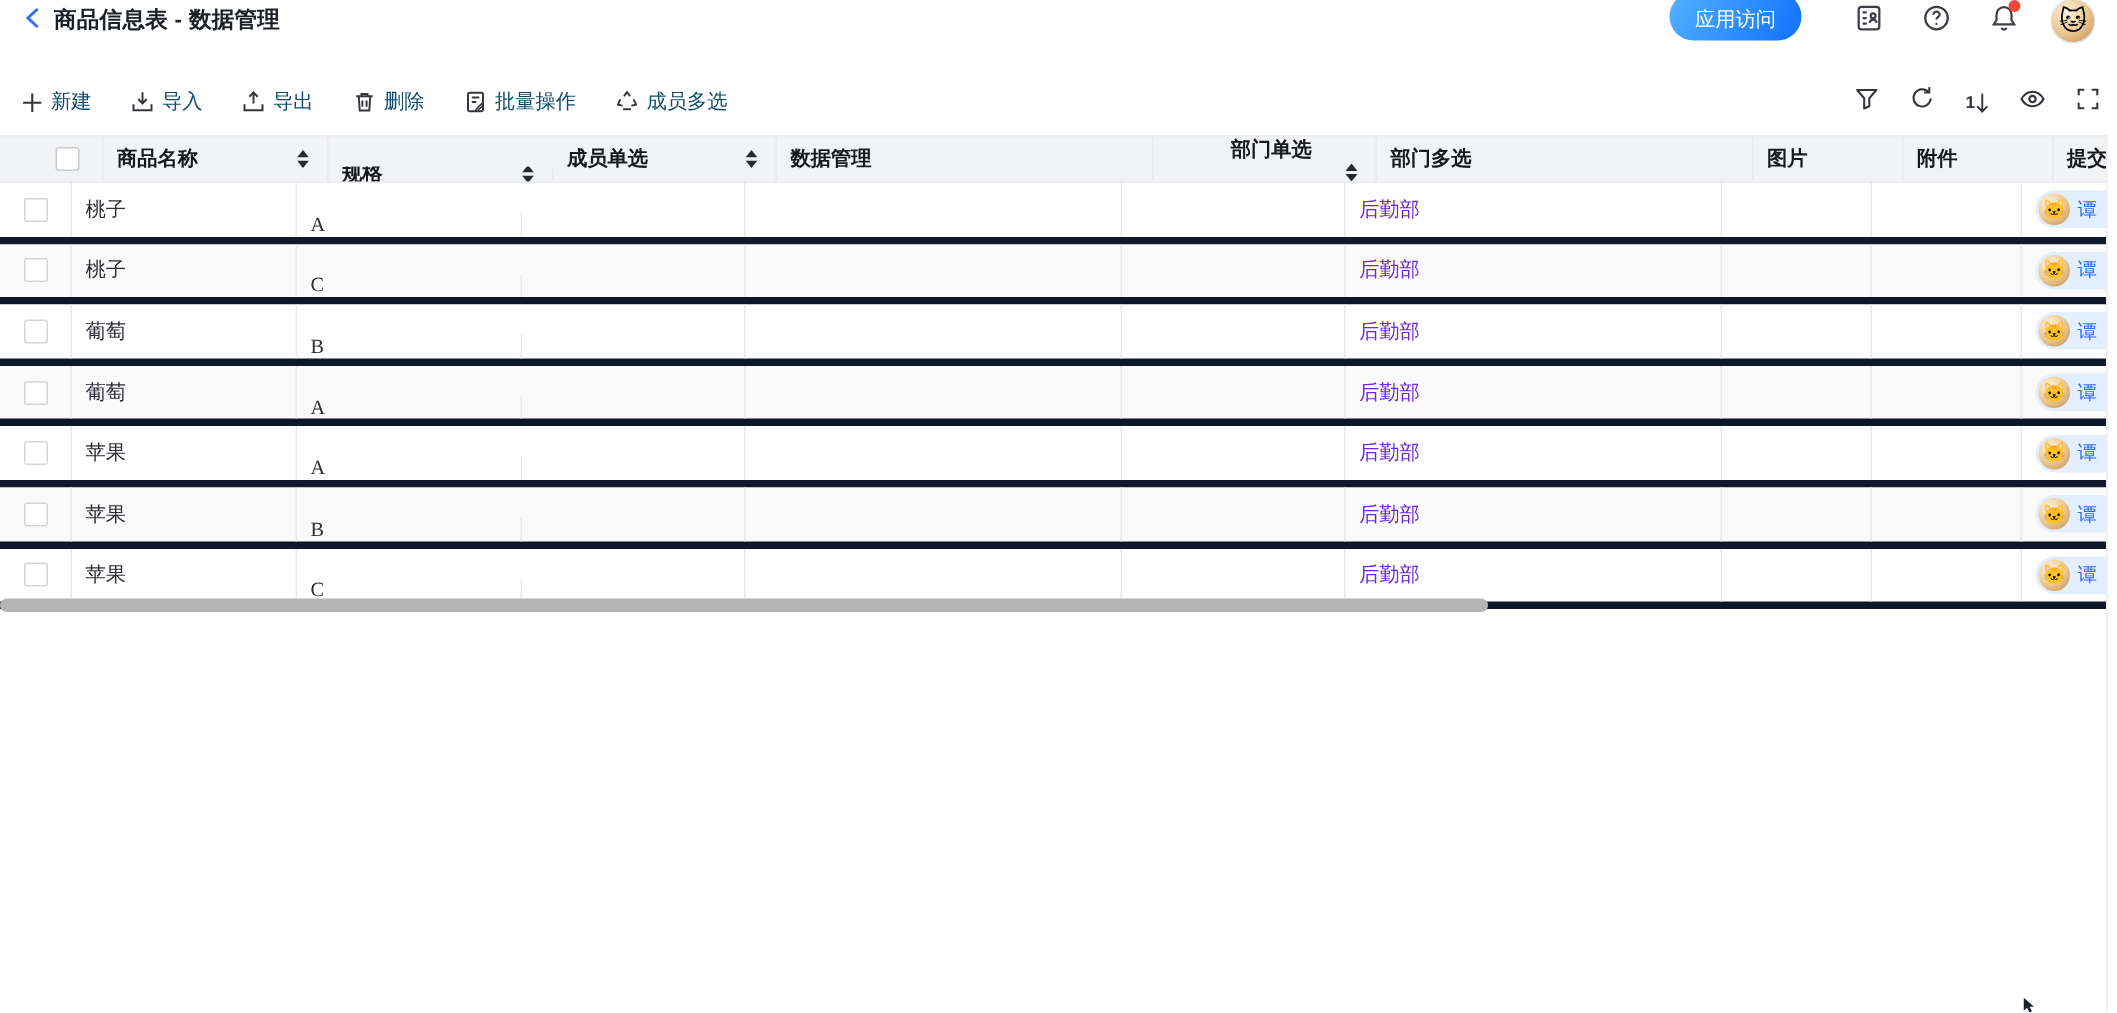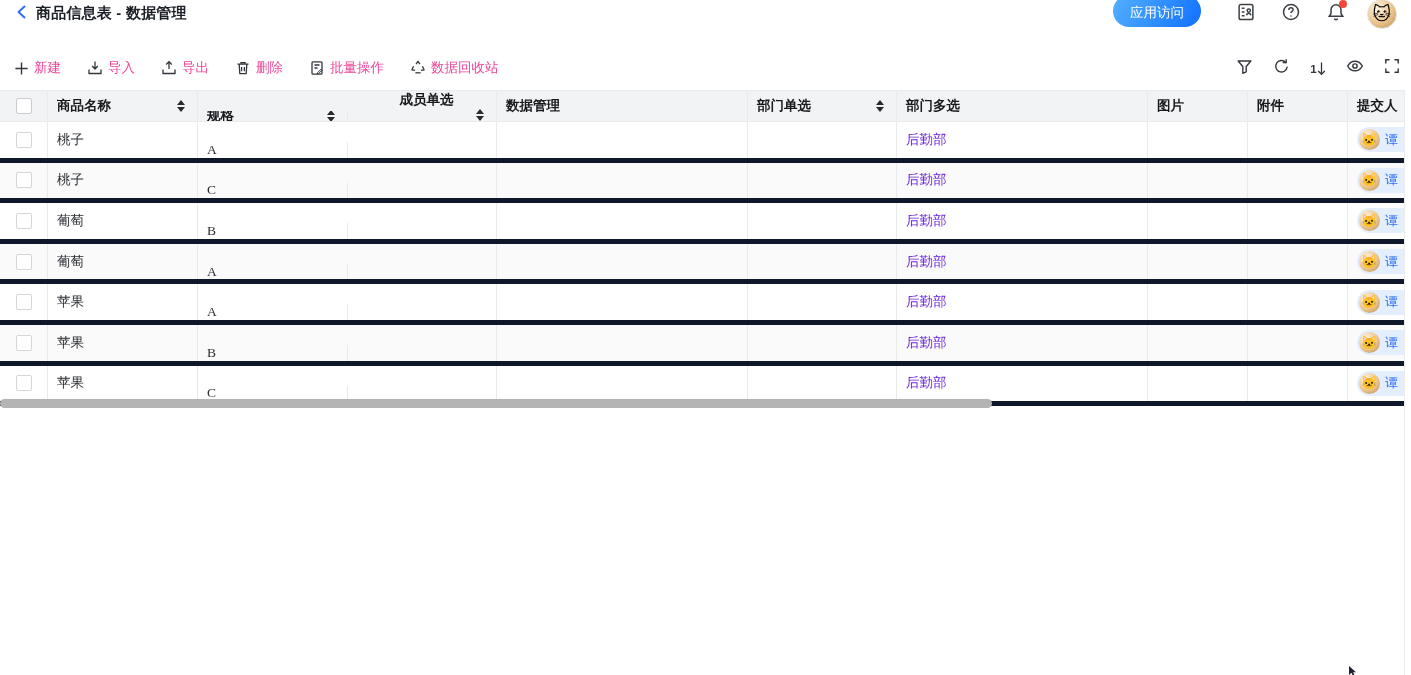--- a/index.html
+++ b/index.html
@@ -18,35 +18,35 @@
     color:#fff;font-size:13.5px;display:flex;align-items:center;justify-content:center;padding-top:4px;box-sizing:border-box;cursor:pointer;}
   .top-icon{position:absolute;top:2px;width:24px;height:24px;display:flex;align-items:center;justify-content:center;cursor:pointer;}
   .bell-wrap{position:relative;}
   .bell-dot{position:absolute;right:1px;top:-2px;width:8px;height:8px;border-radius:50%;background:#f5483b;}
   .avatar-top{position:absolute;left:1367px;top:-1px;width:30px;height:30px;border-radius:50%;
     background:radial-gradient(circle at 35% 30%,#fff3dd 0%,#eac48b 55%,#b98a55 100%);
     display:flex;align-items:center;justify-content:center;font-size:18px;overflow:hidden;cursor:pointer;border:1px solid #e3e3e3;box-sizing:border-box;}
   
   .toolbar{position:absolute;left:0;top:55px;width:1411px;height:26px;display:flex;align-items:center;}
   .tb-left{display:flex;align-items:center;padding-left:14px;gap:26px;}
-  .tb-item{display:flex;align-items:center;gap:5px;color:#ec4899;font-size:13.5px;cursor:pointer;white-space:nowrap;}
+  .tb-item{display:flex;align-items:center;gap:5px;color:#0c4a6e;font-size:13.5px;cursor:pointer;white-space:nowrap;}
   .tb-item svg{display:block;}
   .tb-right{margin-left:auto;display:flex;align-items:center;gap:19px;padding-right:10px;}
   .tb-icon{width:18px;height:18px;display:flex;align-items:center;justify-content:center;cursor:pointer;color:#33373d;}
   .sort-ic{display:flex;align-items:flex-end;font-size:11.5px;font-weight:600;color:#33373d;line-height:1;}
   
   .grid{position:absolute;left:0;top:90px;width:1405px;overflow:hidden;}
-  .thead{display:flex;height:32px;background:#f2f3f5;border-top:1px solid #e9eaec;border-bottom:1px solid #e9eaec;box-sizing:border-box;}
+  .thead{display:flex;height:32px;background:#f2f3f5;border-top:1px solid #e9eaec;border-bottom:1px solid #e9eaec;box-sizing:border-box;padding-left:21px;}
   .trow{display:flex;height:40.6px;border-bottom:5px solid #0f172a;box-sizing:border-box;background:#fff;font-family:Liberation Serif, serif;}
   .trow.alt{background:#fafafa;}
   .cell{box-sizing:border-box;display:flex;align-items:center;padding-left:9px;border-right:1px solid #e9eaec;font-size:13.5px;color:#2a2d33;overflow:hidden;flex:none;}
   .thead .cell{font-weight:700;color:#17191d;}
   .c0{width:48px;justify-content:center;padding-left:0;}
-  .c1{width:150px;}.c2{width:150px;margin-top:20px;}.c3{width:149px;flex-direction:column;}.c4{width:251px;}
-  .c5{width:149px;}.c6{width:251px;}.c7{width:100px;}.c8{width:100px;}
+  .c1{width:150px;}.c2{width:150px;margin-top:20px;}.c3{width:149px;}.c4{width:251px;}
+  .c5{width:149px;flex-direction:column;}.c6{width:251px;}.c7{width:100px;}.c8{width:100px;}
   .c9{width:120px;border-right:none;}
   .sorter{margin-left:auto;margin-right:12px;display:flex;flex-direction:column;gap:2px;}
   .checkbox{width:14px;height:14px;border:1.5px solid #d4d6d9;border-radius:2px;background:#fff;cursor:pointer;}
   .link{color:#6d28d9;cursor:pointer;}
   .chip{display:inline-flex;align-items:center;gap:5px;height:25px;min-width:95px;border-radius:14px;background:#e3eeff;padding:0 6px 0 2px;cursor:pointer;}
   .chip .avatar-sm{width:21px;height:21px;border-radius:50%;flex:none;
     background:radial-gradient(circle at 35% 30%,#fff3dd 0%,#eac48b 55%,#b98a55 100%);
     display:flex;align-items:center;justify-content:center;font-size:13px;overflow:hidden;}
   .chip .chip-label{color:#2f6ef6;font-size:13px;white-space:nowrap;}
   
@@ -148,21 +148,21 @@
     </div>
     <div class="tb-item">
       <span>
         <svg width="16" height="16" viewBox="0 0 16 16" fill="none" stroke="#33373d" stroke-width="1.3" stroke-linejoin="round">
           <path d="M6 4.2L8 1.4l2 2.8"></path>
           <path d="M3.6 6.2L1.9 9.8l3.2.6"></path>
           <path d="M12.4 6.2l1.7 3.6-3.2.6"></path>
           <path d="M5.4 12.8h5.2"></path>
         </svg>
       </span>
-      <span>数据回收站</span>
+      <span>成员多选</span>
     </div>
   </div>
   <div class="tb-right">
     <div class="tb-icon">
       <span>
         <svg width="17" height="17" viewBox="0 0 16 16" fill="none" stroke="#33373d" stroke-width="1.3" stroke-linejoin="round">
           <path d="M2 2.8h12L9.6 8v5l-3.2 1.4V8L2 2.8z"></path>
         </svg>
       </span>
     </div>

